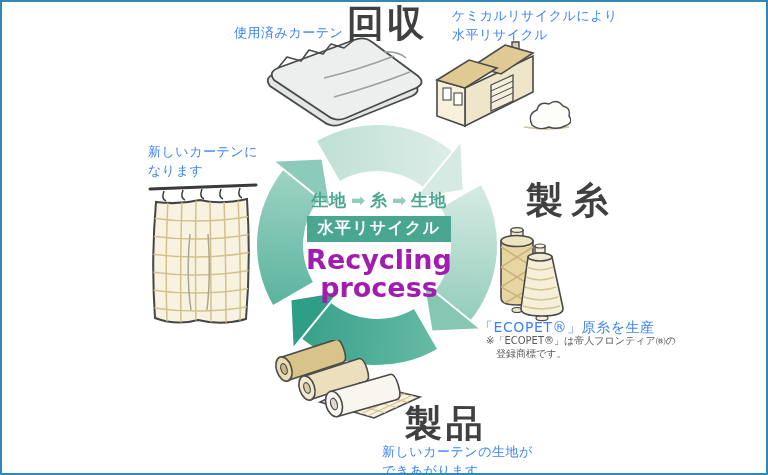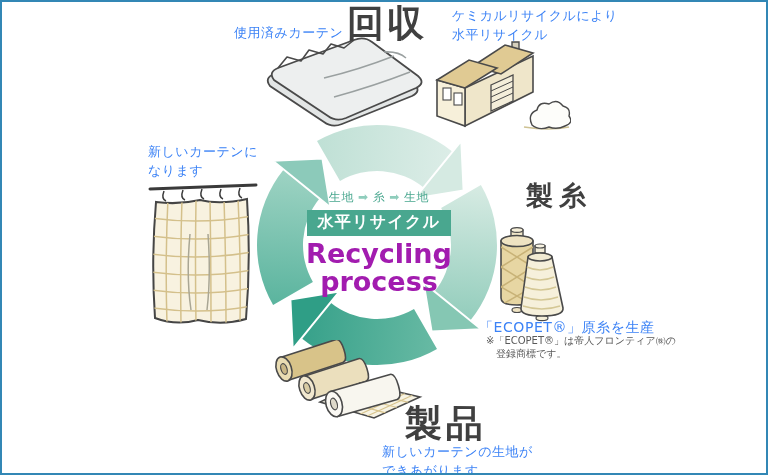--- a/index.html
+++ b/index.html
@@ -6,21 +6,21 @@
   .stage{
     position:relative;width:768px;height:475px;box-sizing:border-box;
     background:#ffffff;border:2px solid #3287b5;overflow:hidden;
     font-family:"DejaVu Sans","Liberation Sans",sans-serif;color:#4d4d4d;
   }
   .abs{position:absolute;}
   .heading{font-weight:bold;color:#404040;line-height:1;white-space:nowrap;}
   .jp-label{font-size:13px;color:#3b82f6;letter-spacing:.04em;line-height:1.45;white-space:nowrap;}
   .center-label{text-align:left;}
   .center-block{left:293px;top:187px;width:168px;text-align:center;}
-  .flow-row{font-size:12px;font-weight:normal;color:#49a78f;letter-spacing:.05em;white-space:nowrap;}
+  .flow-row{font-size:17px;font-weight:bold;color:#49a78f;letter-spacing:.05em;white-space:nowrap;}
   .flow-row .arrow{color:#8fcdbc;padding:0 4px;}
   .banner{display:inline-block;background:#49a78f;color:#ffffff;font-weight:bold;
           font-size:16px;letter-spacing:.08em;padding:2px 11px 3px;margin-top:4px;white-space:nowrap;}
   .eng-title{font-size:27px;font-weight:bold;color:#a21caf;line-height:1.05;margin-top:4px;}
   .small-note{font-size:10px;color:#5a5a5a;line-height:1.25;white-space:nowrap;}
   svg{display:block;}
 </style>
 </head>
 <body>
 
@@ -151,21 +151,21 @@
   <div class="abs jp-label" style="left:450px;top:5px">
     <div>ケミカルリサイクルにより</div>
     <div>水平リサイクル</div>
   </div>
 
   <div class="abs jp-label center-label" style="left:146px;top:141px;width:112px">
     <div>新しいカーテンに</div>
     <div>なります</div>
   </div>
 
-  <div class="abs heading" style="left:524px;top:180px;font-size:27px;letter-spacing:.22em">製糸</div>
+  <div class="abs heading" style="left:524px;top:180px;font-size:37px;letter-spacing:.22em">製糸</div>
   <div class="abs jp-label" style="left:477px;top:315px;font-size:14px">「ECOPET®」原糸を生産</div>
   <div class="abs small-note" style="left:484px;top:333px">
     <div>※「ECOPET®」は帝人フロンティア㈱の</div>
     <div style="padding-left:10px">登録商標です。</div>
   </div>
 
   <div class="abs heading" style="left:403px;top:403px;font-size:37px;letter-spacing:.1em">製品</div>
   <div class="abs jp-label center-label" style="left:380px;top:441px;width:136px">
     <div>新しいカーテンの生地が</div>
     <div>できあがります</div>

